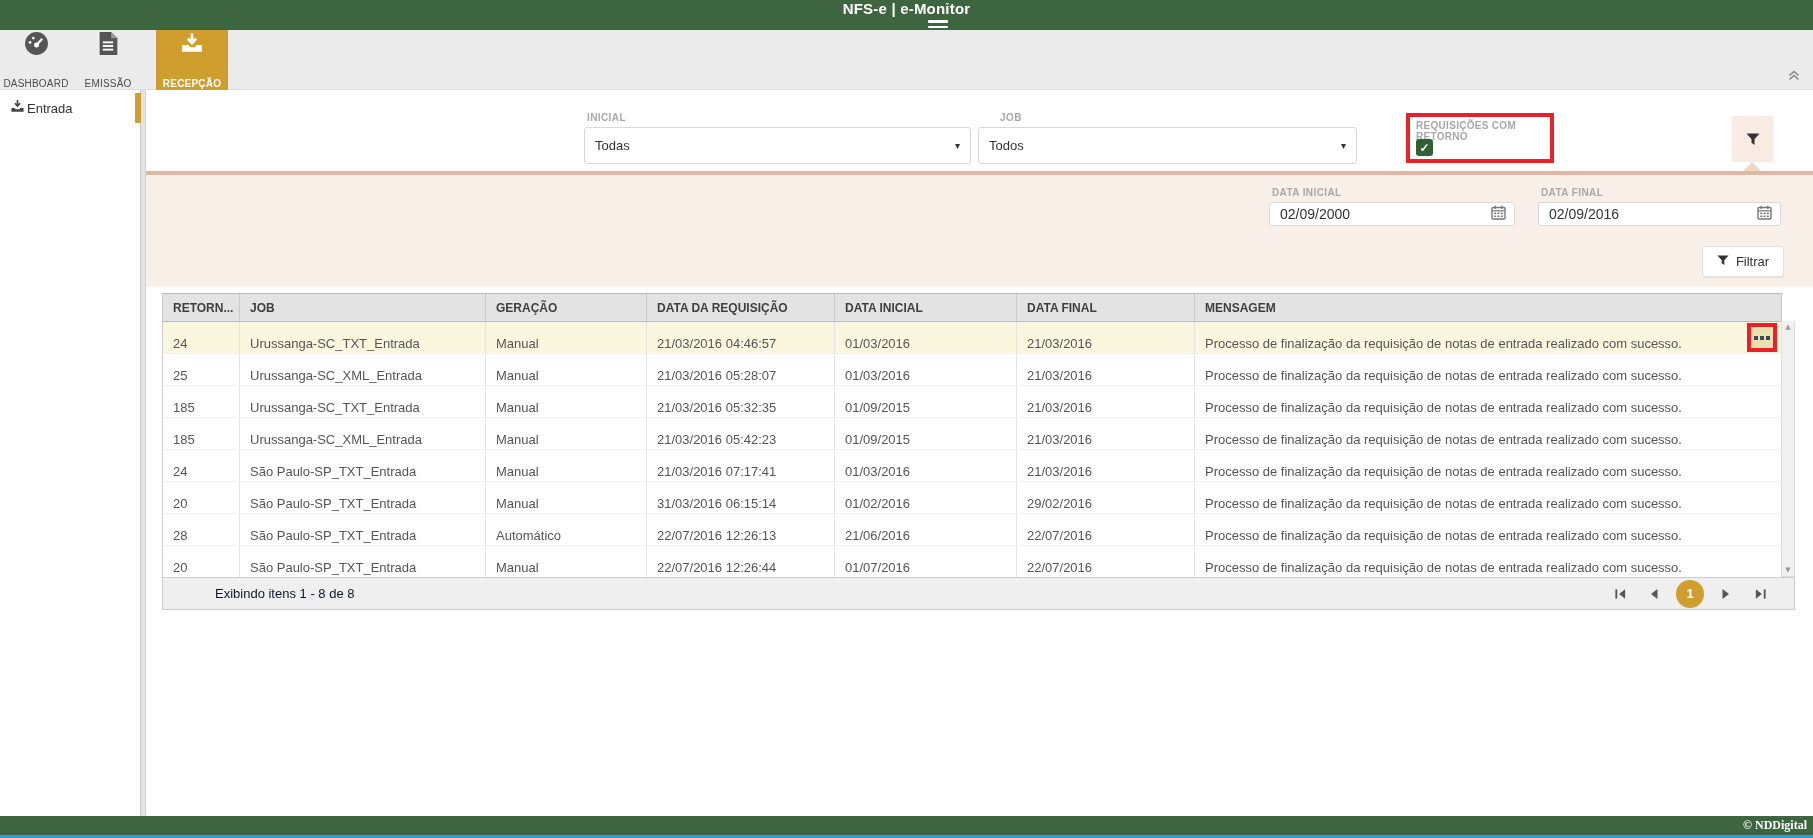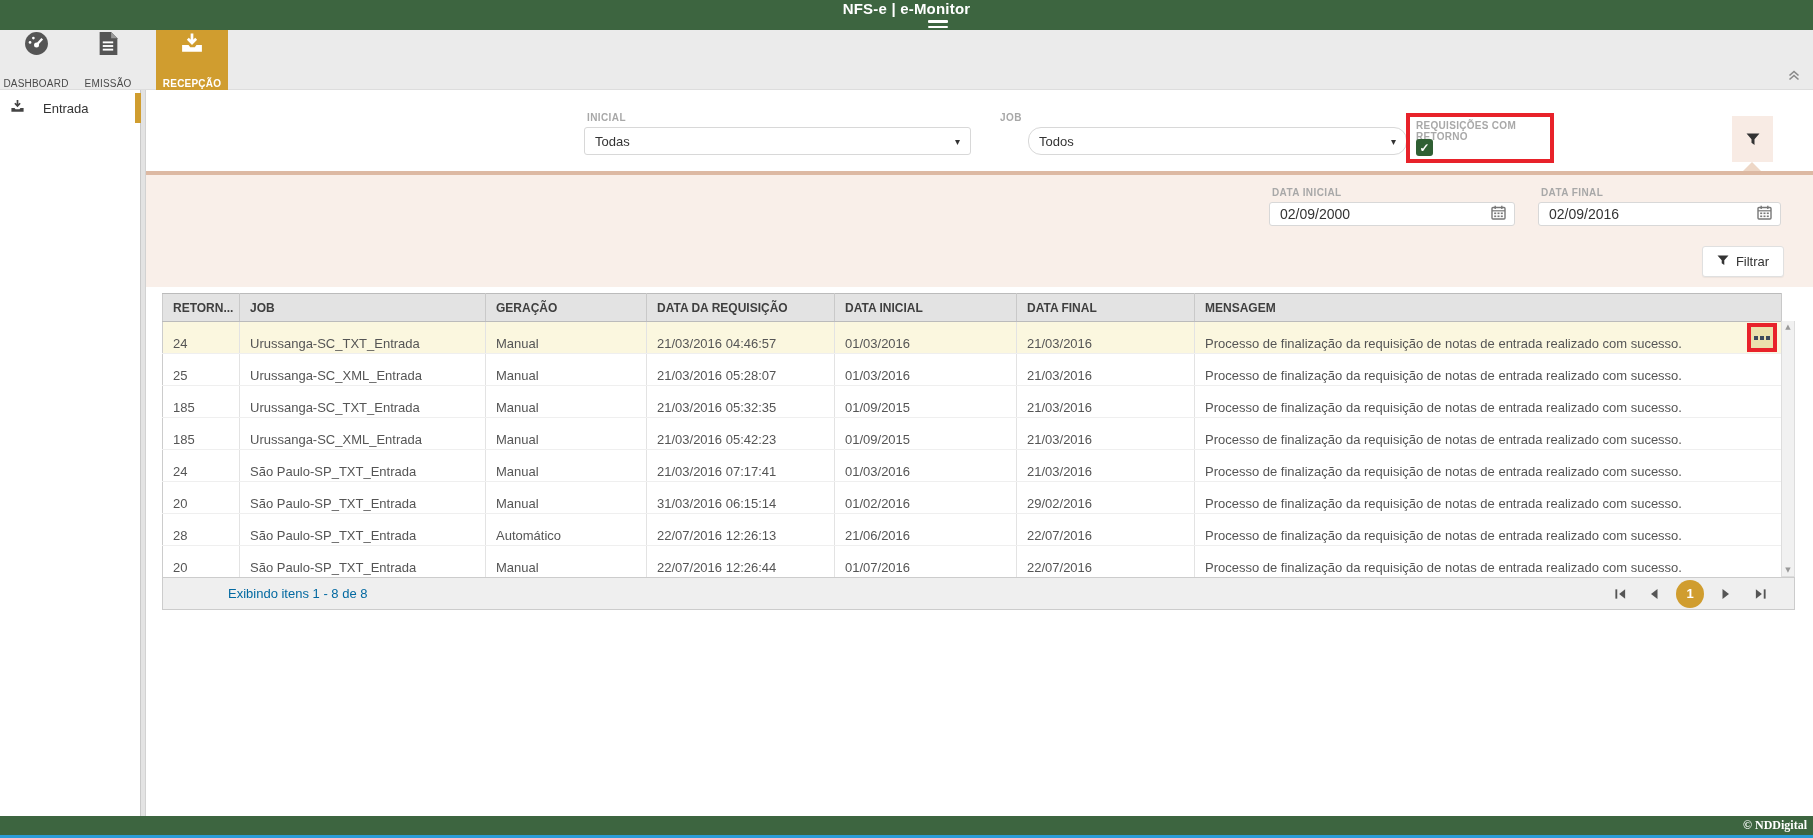--- a/index.html
+++ b/index.html
@@ -29,31 +29,31 @@
   .tool-item { width:72px; height:60px; display:flex; flex-direction:column; align-items:center;
     justify-content:center; gap:18px; cursor:pointer; }
   .tool-item .tlabel { font-size:10px; color:#4a4a4a; letter-spacing:.2px; }
   .tool-item.active { background:var(--brand-gold,#d09d2f); margin-left:12px; }
   .tool-item.active .tlabel { color:#fff; font-weight:bold; }
   .collapse-chevron { position:absolute; right:12px; bottom:4px; cursor:pointer; }
 
   
   .bodyrow { position:absolute; left:0; top:90px; width:1813px; height:726px; display:flex; }
   .sidebar { width:141px; background:#fff; border-right:1px solid #c9c9c9; position:relative; }
-  .side-item { position:relative; height:36px; display:flex; align-items:center; gap:18px;
+  .side-item { position:relative; height:36px; display:flex; align-items:center; gap:2px;
     padding-left:10px; cursor:pointer; }
   .side-item .slabel { font-size:13px; color:#333; }
   .side-item .active-bar { position:absolute; right:-1px; top:3px; bottom:3px; width:6px;
     background:var(--brand-gold,#d09d2f); }
   .splitter { width:5px; background:#e3e3e3; border-right:1px solid #d2d2d2; }
   .content { position:relative; flex:1; background:#fff; }
 
   
   .field-label { position:absolute; font-size:10px; font-weight:bold; color:#a8a8a8; letter-spacing:.4px; }
-  .selectbox { position:absolute; height:28px; background:#fff; border:1px solid #d8d8d8; border-radius:3px;
+  .selectbox { position:absolute; height:37px; background:#fff; border:1px solid #d8d8d8; border-radius:3px;
     display:flex; align-items:center; padding:0 10px; cursor:pointer; }
   .selectbox .sel-value { font-size:13px; color:#333; }
   .selectbox .sel-caret { margin-left:auto; color:#333; font-size:10px; }
   .annotation-box { position:absolute; border:4px solid var(--annotation-red,#e8222a); }
   .chk-label { position:absolute; left:6px; top:3px; font-size:10px; font-weight:bold; color:#a8a8a8; letter-spacing:.3px; }
   .checkbox { position:absolute; left:6px; top:22px; width:17px; height:17px; border-radius:3px;
     background:var(--check-green,#2f5f33); color:#fff; font-size:12px; font-weight:bold;
     display:flex; align-items:center; justify-content:center; cursor:pointer; }
   .filter-toggle { position:absolute; width:41px; height:46px; background:#f8ebe4; border:none;
     display:flex; align-items:center; justify-content:center; cursor:pointer; }
@@ -85,21 +85,21 @@
     align-items:center; padding:2px 0; cursor:pointer; }
   .scroll-arrow { font-size:7px; color:#999; font-family:"DejaVu Sans", sans-serif; }
   .ellipsis-btn { position:absolute; left:1601px; top:233px; width:30px; height:29px;
     border:4px solid var(--annotation-red,#e8222a); background:#ebe1ad; display:flex; align-items:center;
     justify-content:center; gap:2px; cursor:pointer; }
   .ellipsis-btn i { width:4px; height:4px; background:#3d4a5c; display:block; }
 
   
   .grid-footer { position:absolute; left:16px; top:487px; width:1633px; height:33px; background:#efefef;
     border:1px solid #ccc; display:flex; align-items:center; }
-  .result-count { font-size:13px; color:#0369a1; padding-left:65px; }
+  .result-count { font-size:13px; color:#0f172a; padding-left:52px; }
   .pager { margin-left:auto; display:flex; align-items:center; gap:10px; padding-right:22px; }
   .pg-btn { width:24px; height:24px; display:flex; align-items:center; justify-content:center; cursor:pointer; }
   .pg-current { width:28px; height:28px; border-radius:50%; background:var(--brand-gold,#d09d2f); color:#fff;
     font-size:13px; font-weight:bold; display:flex; align-items:center; justify-content:center; cursor:pointer; }
 
   
   .bottombar { position:absolute; left:0; top:816px; width:1813px; height:19px;
     background:var(--brand-green,#3d6540); display:flex; align-items:center; justify-content:flex-end;font-family:Liberation Serif, serif; }
   .copyright { color:#fff; font-size:12px; font-weight:bold; padding-right:6px; }
   .blue-line { position:absolute; left:0; top:835px; width:1813px; height:3px; background:var(--footer-blue,#2b9cd8); }
@@ -196,21 +196,21 @@
 
     <main class="content">
 
       <span class="field-label" style="left:441px; top:22px;">INICIAL</span>
       <div class="selectbox" style="left:438px; top:37px; width:387px;">
         <span class="sel-value">Todas</span>
         <span class="sel-caret">▾</span>
       </div>
 
       <span class="field-label" style="left:854px; top:22px;">JOB</span>
-      <div class="selectbox" style="left:882px; top:37px; width:379px;border-radius:13px;">
+      <div class="selectbox" style="left:832px; top:37px; width:379px;">
         <span class="sel-value">Todos</span>
         <span class="sel-caret">▾</span>
       </div>
 
       <div class="annotation-box" style="left:1260px; top:23px; width:148px; height:50px;">
         <span class="chk-label">REQUISIÇÕES COM RETORNO</span>
         <span class="checkbox">
           <span>✓</span>
         </span>
       </div>

